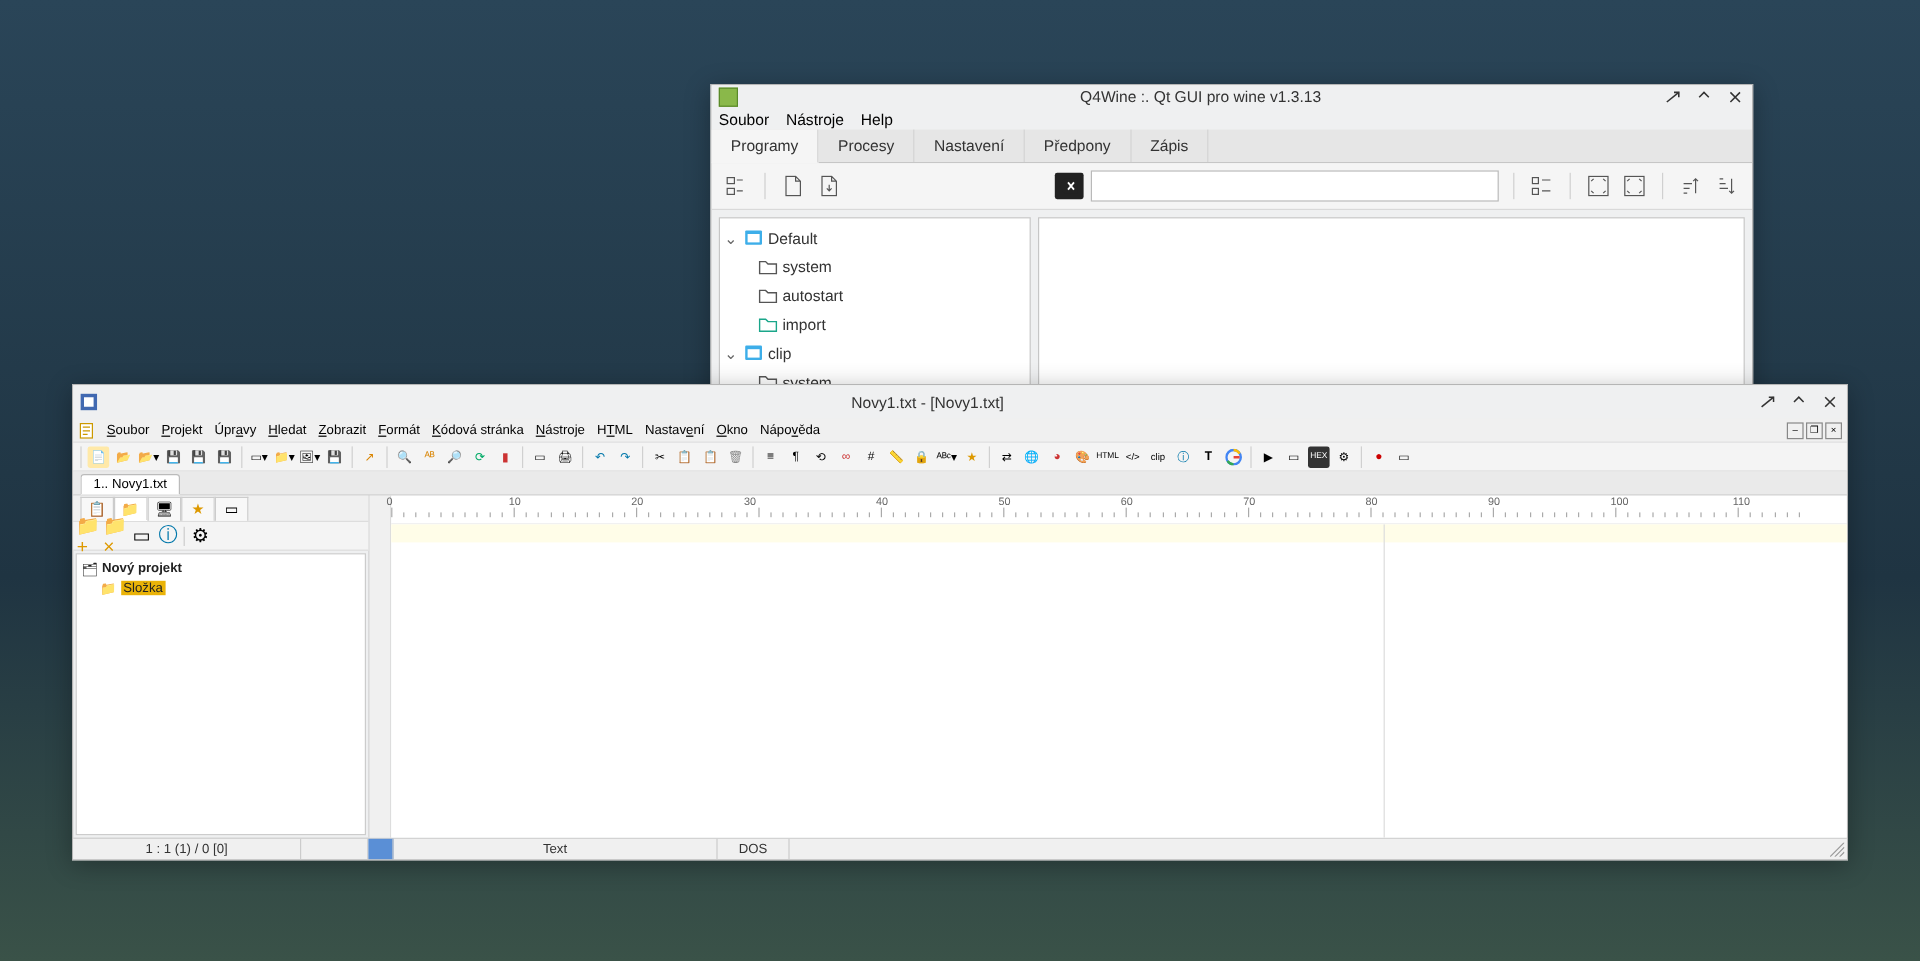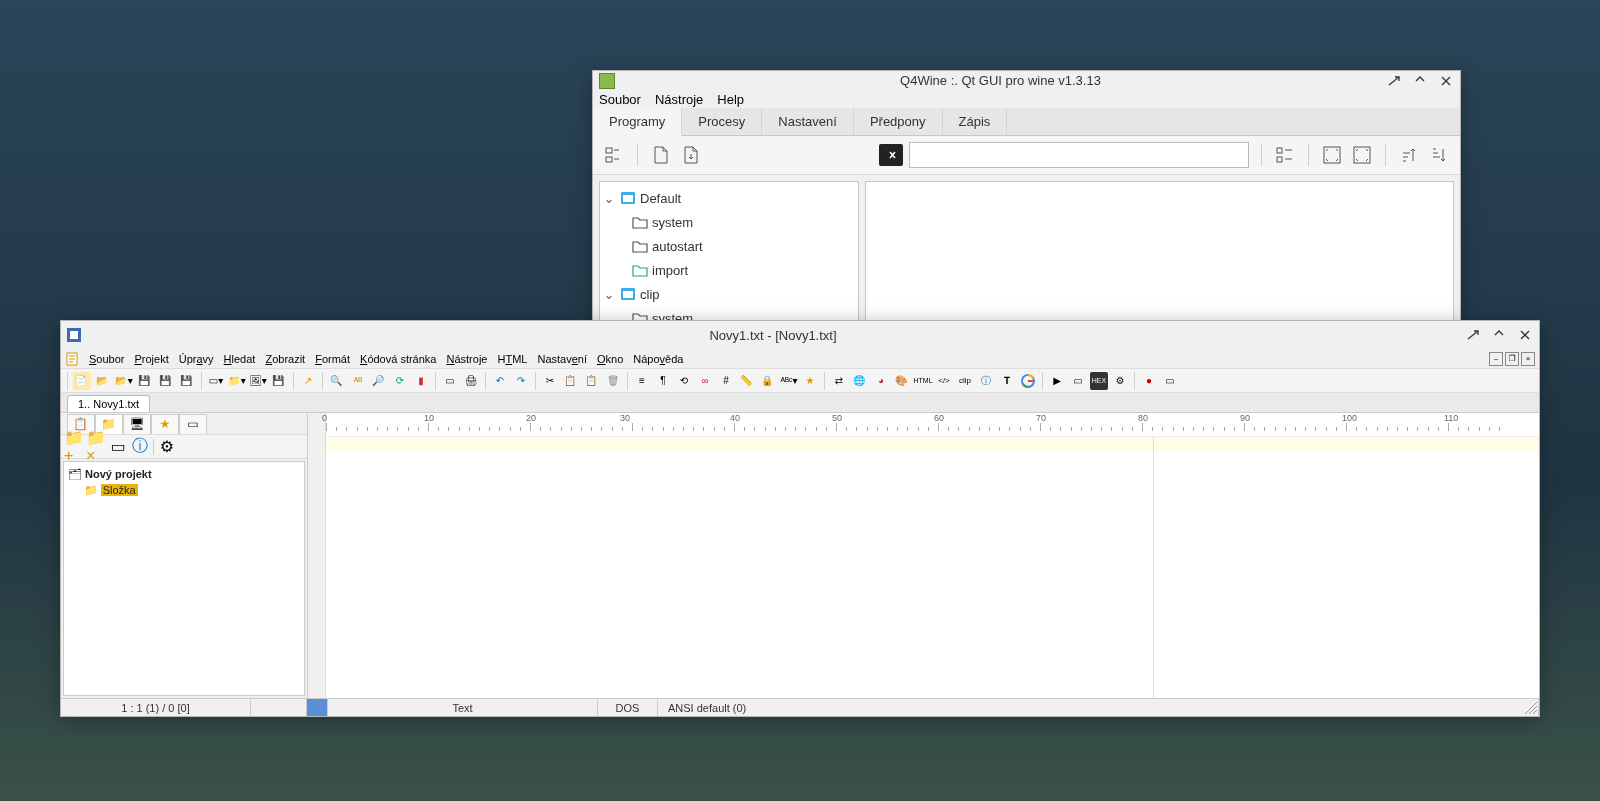--- a/index.html
+++ b/index.html
@@ -504,18 +504,17 @@
         <div class="margin-line"></div>
       </div>
     </div>
   </div>
   <div class="statusbar">
     <div class="cell" style="width:190px;justify-content:center;">1 : 1 (1) / 0  [0]</div>
     <div class="cell" style="width:56px;"></div>
     <div class="cell" style="width:14px;background:#5a8fd6;"></div>
     <div class="cell" style="width:270px;justify-content:center;">Text</div>
     <div class="cell" style="width:60px;justify-content:center;text-align:center;">DOS</div>
-    <div class="cell" style="flex:1;">ANSI default (0)</div>
   </div>
   <svg class="grip" viewBox="0 0 12 12">
       <path d="M12 0 L0 12 M12 4 L4 12 M12 8 L8 12" stroke="#999"></path>
     </svg>
 </div>
 
 </body></html>

